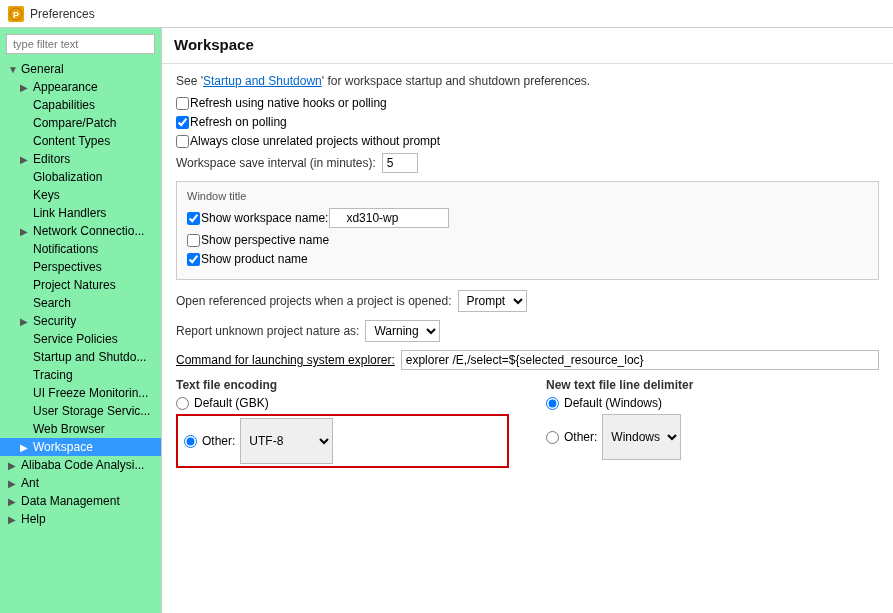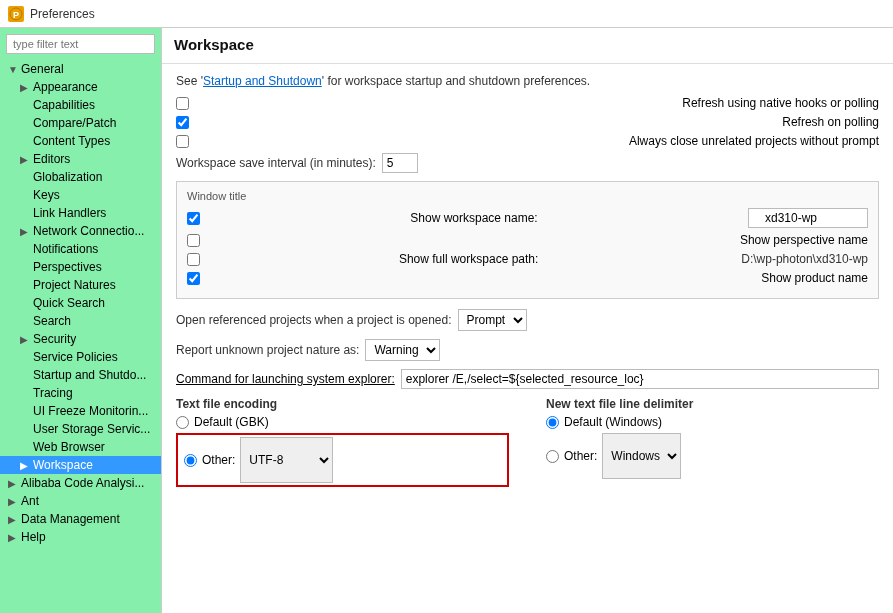--- a/index.html
+++ b/index.html
@@ -100,21 +100,20 @@
 
     .link-text { color: #0066cc; text-decoration: underline; cursor: pointer; }
     .info-line { margin-bottom: 8px; font-size: 12px; color: #333; }
 
     .checkbox-row {
       display: flex;
       align-items: center;
       gap: 1px;
       margin-bottom: 5px;
       font-size: 12px;
-      justify-content: space-between;
     }
     .checkbox-row input[type=checkbox] { margin: 0; }
 
     .field-row {
       display: flex;
       align-items: center;
       gap: 6px;
       margin-bottom: 8px;
       font-size: 12px;
     }
@@ -265,24 +264,20 @@
         <div class="tree-item level2">
           <span class="tree-chevron"></span>
           <span class="tree-label">Perspectives</span>
         </div>
         <div class="tree-item level2">
           <span class="tree-chevron"></span>
           <span class="tree-label">Project Natures</span>
         </div>
         <div class="tree-item level2">
           <span class="tree-chevron"></span>
-          <span class="tree-label">Quick Search</span>
-        </div>
-        <div class="tree-item level2">
-          <span class="tree-chevron"></span>
           <span class="tree-label">Search</span>
         </div>
         <div class="tree-item level2">
           <span class="tree-chevron">▶</span>
           <span class="tree-label">Security</span>
         </div>
         <div class="tree-item level2">
           <span class="tree-chevron"></span>
           <span class="tree-label">Service Policies</span>
         </div>
@@ -360,25 +355,20 @@
       <div class="section-box">
         <div class="section-title">Window title</div>
         <div class="checkbox-row">
           <input type="checkbox" id="show-ws-name" checked="" style="">
           <label for="show-ws-name">Show workspace name:</label>
           <input type="text" value="xd310-wp" style="width: 120px; border: 1px solid rgb(187, 187, 187); padding: 2px 16px; font-size: 12px;">
         </div>
         <div class="checkbox-row">
           <input type="checkbox" id="show-persp-name" style="">
           <label for="show-persp-name">Show perspective name</label>
-        </div>
-        <div class="checkbox-row">
-          <input type="checkbox" id="show-full-path" style="">
-          <label for="show-full-path">Show full workspace path:</label>
-          <span style="color:#333; margin-left:4px;">D:\wp-photon\xd310-wp</span>
         </div>
         <div class="checkbox-row">
           <input type="checkbox" id="show-product-name" checked="" style="">
           <label for="show-product-name">Show product name</label>
         </div>
       </div>
 
       <div class="field-row">
         <label>Open referenced projects when a project is opened:</label>
         <select class="dropdown-select">

